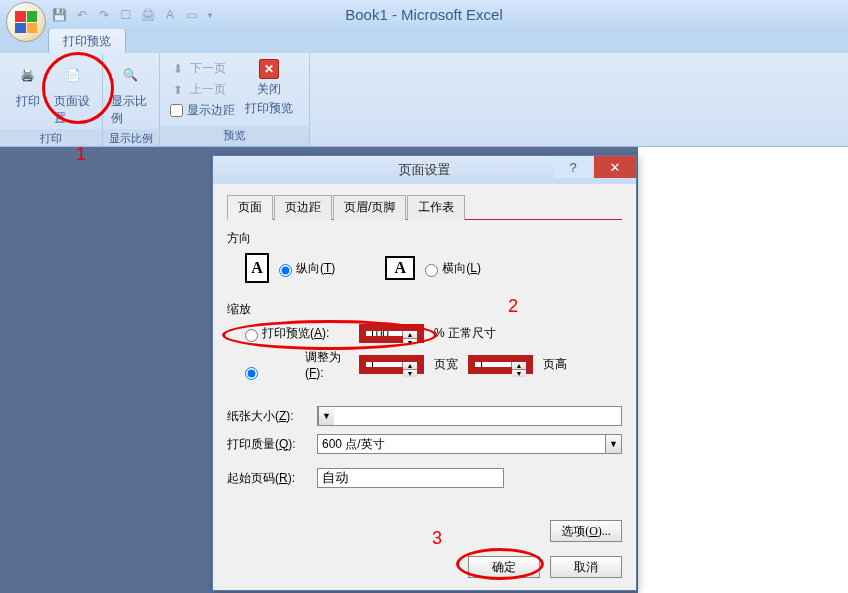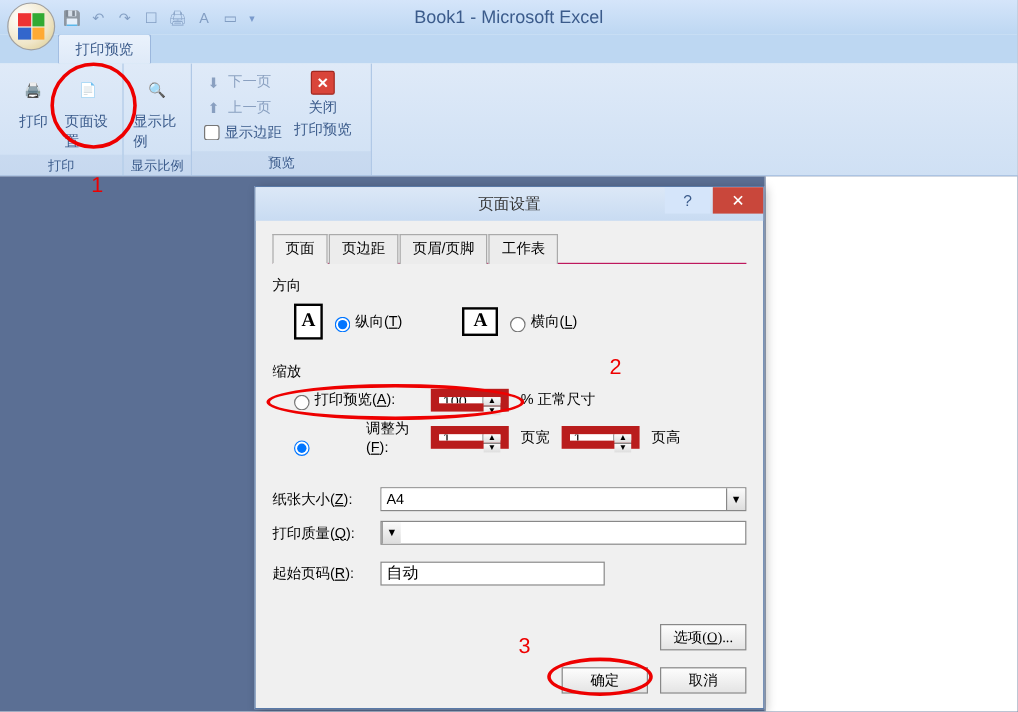--- a/index.html
+++ b/index.html
@@ -233,28 +233,28 @@
           </span>
       </span>
       <span>页高</span>
     </div>
 
     <div style="height:18px;"></div>
 
     <div class="form-row">
       <span class="form-label"><span>纸张大小(</span><span class="underline">Z</span><span>):</span></span>
       <span class="combo">
-        <input value="A4" style="">
         <span class="dd">▼</span>
       </span>
     </div>
 
     <div class="form-row">
       <span class="form-label"><span>打印质量(</span><span class="underline">Q</span><span>):</span></span>
       <span class="combo">
+        <input value="600 点/英寸" style="">
         <span class="dd">▼</span>
       </span>
     </div>
     <div style="height:6px;"></div>
 
     <div class="form-row">
       <span class="form-label"><span>起始页码(</span><span class="underline">R</span><span>):</span></span>
       <input class="textfield" style="flex: 0 0 90px;" value="自动">
     </div>
   </div>

